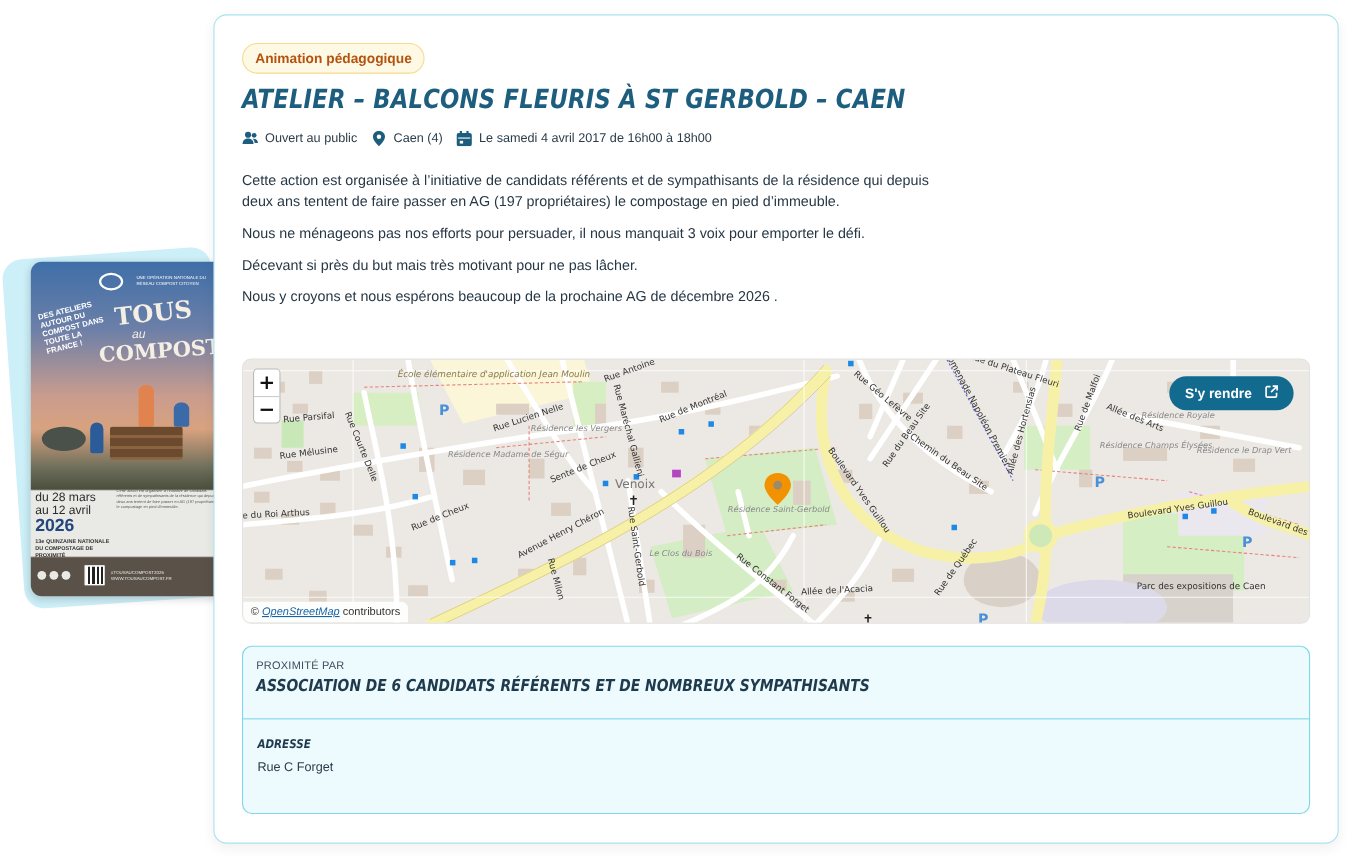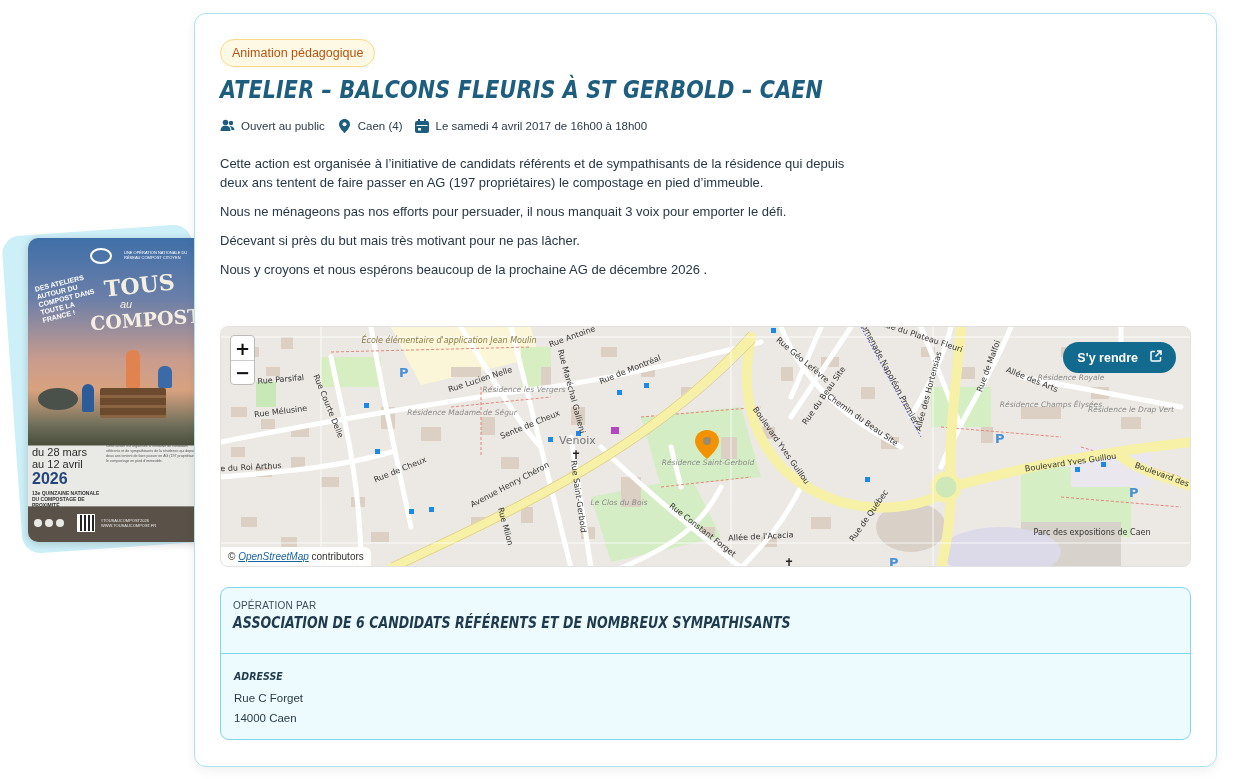--- a/index.html
+++ b/index.html
@@ -26,21 +26,21 @@
     .poster .subline { position: absolute; left: 4px; top: 252px; font-size: 5px; color: #333; line-height: 6px; width: 70px; font-weight: bold; }
     .poster .smalltext { position: absolute; left: 78px; top: 206px; width: 96px; font-size: 3.6px; color: #555; line-height: 5px; }
     .poster .foot { position: absolute; left: 6px; top: 276px; display: flex; gap: 3px; align-items: center; }
     .poster .foot .dot { width: 8px; height: 8px; border-radius: 50%; background: #e9e9e6; }
     .poster .foot .qr { width: 18px; height: 18px; margin-left: 10px; background: repeating-linear-gradient(90deg, #fff 0 2px, #222 2px 4px), #fff; border: 1px solid #fff; }
     .poster .foot .ftxt { font-size: 4px; color: #eee; width: 56px; line-height: 5px; margin-left: 3px; }
 
     
     .card { position: absolute; left: 194px; top: 13px; width: 1023px; height: 754px; background: #fff; border: 1px solid #a9e3f0; border-radius: 12px; box-shadow: 0 4px 12px rgba(0,0,0,0.06); }
 
-    .badge { position: absolute; left: 25px; top: 25px; height: 28px; padding: 0 11px; border: 1px solid #f7d98a; background: #fef9e4; color: #b4530f; font-size: 12.5px; border-radius: 14px; display: flex; align-items: center; font-weight: normal; }
+    .badge { position: absolute; left: 25px; top: 25px; height: 28px; padding: 0 11px; border: 1px solid #f7d98a; background: #fef9e4; color: #b4530f; font-size: 12.5px; border-radius: 14px; display: flex; align-items: center; font-weight: bold; }
 
     .title { position: absolute; left: 25px; top: 62px; font-family: "DejaVu Sans", sans-serif; font-weight: bold; font-size: 24px; letter-spacing: 0.2px; color: #1d5e7f; transform: scaleX(0.86); transform-origin: left center; white-space: nowrap; font-style: italic; }
 
     .meta { position: absolute; left: 25px; top: 104px; display: flex; align-items: center; font-size: 11.5px; color: #2b3c4a; }
     .meta .item { display: flex; align-items: center; margin-right: 12px; }
     .meta .ico { width: 15px; height: 15px; margin-right: 6px; display: inline-flex; align-items: center; justify-content: center; }
 
     .desc { position: absolute; left: 25px; top: 140px; width: 640px; font-size: 13px; color: #263746; line-height: 19px; }
     .desc p { margin-bottom: 10px; }
 
@@ -366,25 +366,24 @@
 
     <div class="attrib">
       <span>©</span>
       <a>OpenStreetMap</a>
       <span>contributors</span>
     </div>
   </div>
 
   <div class="org">
     <div class="org-head">
-      <div class="org-label">OPÉRATION PAR</div>
+      <div class="org-label">PROXIMITÉ PAR</div>
       <div class="org-name">ASSOCIATION DE 6 CANDIDATS RÉFÉRENTS ET DE NOMBREUX SYMPATHISANTS</div>
     </div>
     <div class="org-body">
       <div class="org-col">
         <div class="col-title">ADRESSE</div>
         <div class="line">Rue C Forget</div>
-        <div class="line">14000 Caen</div>
       </div>
     </div>
   </div>
 
 </div>
 
 </body></html>

